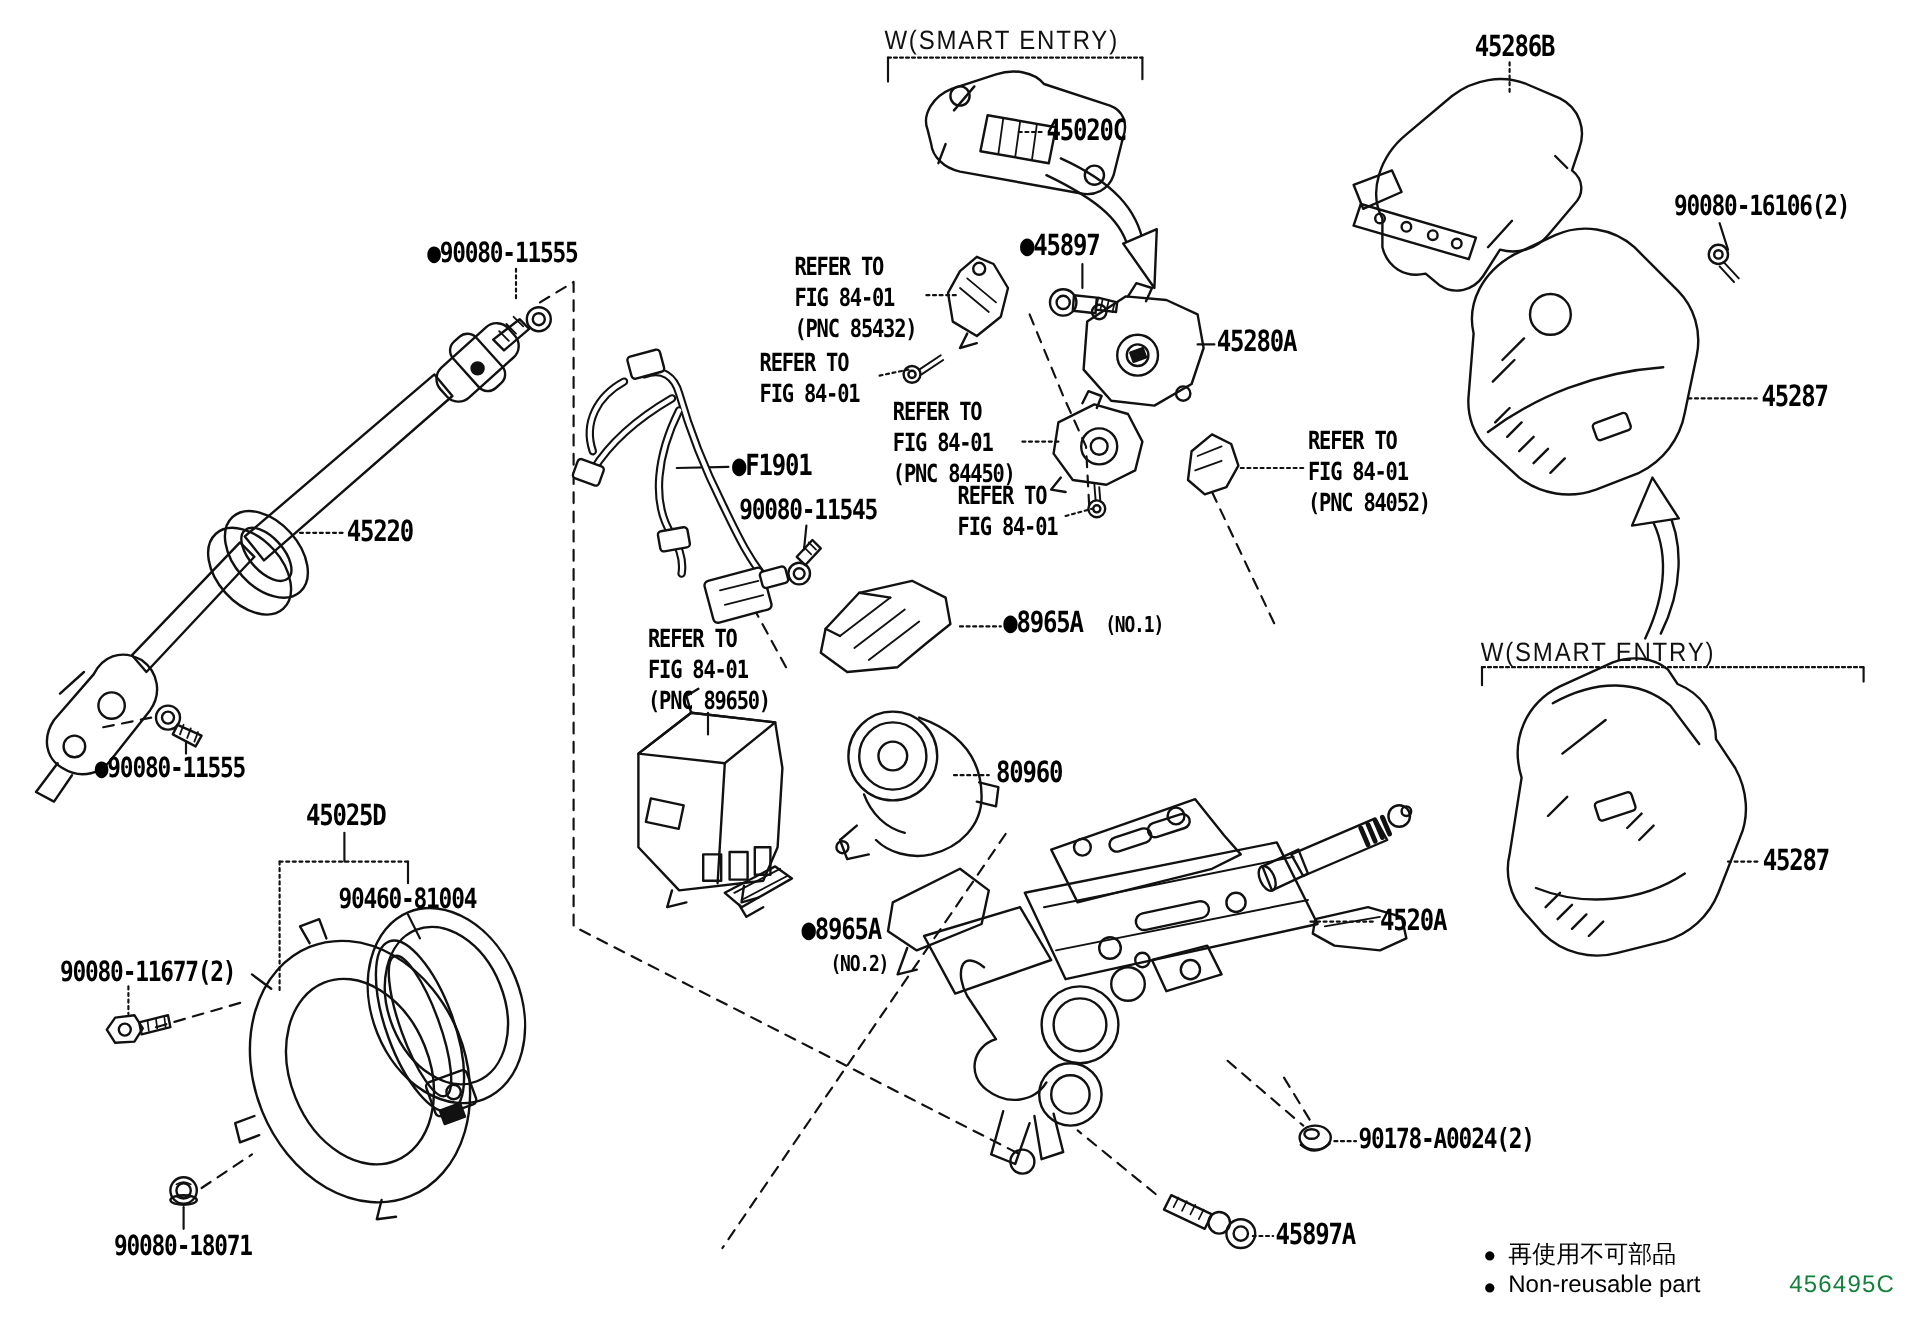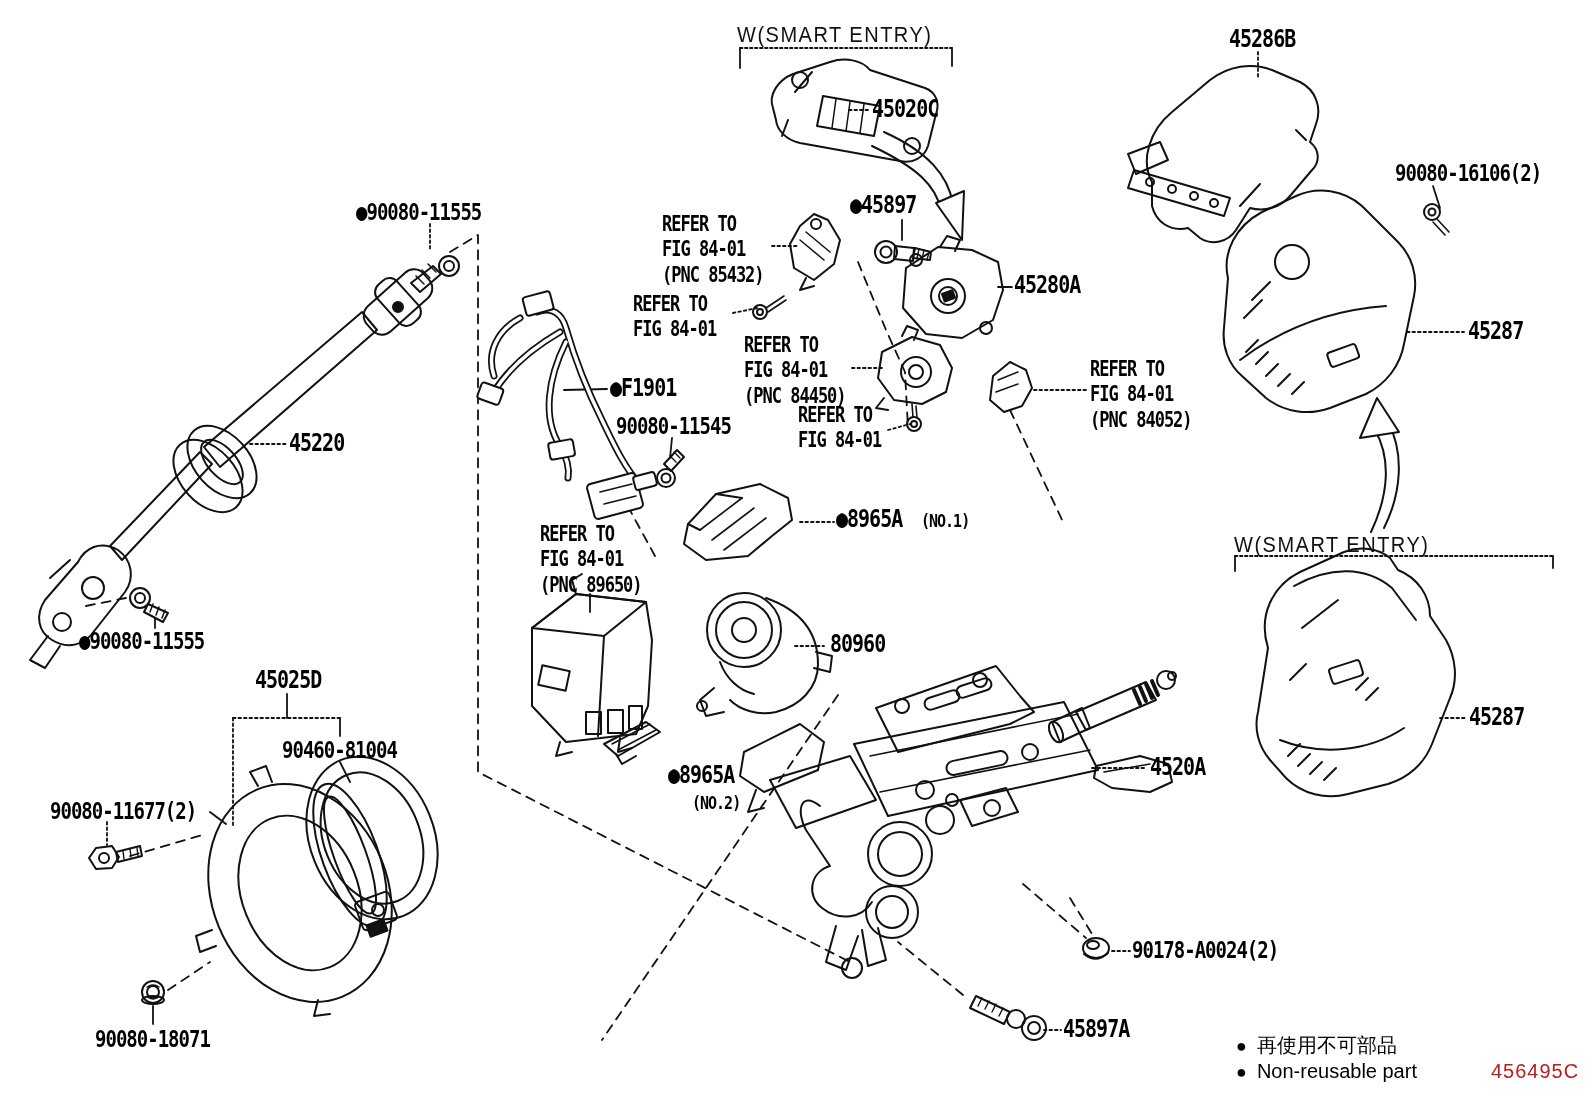--- a/index.html
+++ b/index.html
@@ -13,21 +13,21 @@
   .sz-md{font-size:19px;}
   .sz-sm{font-size:17px;line-height:21px;}
   .sz-xs{font-size:15px;font-weight:bold;}
   .we{position:absolute;font-family:"Liberation Sans","DejaVu Sans",sans-serif;
       font-size:20px;letter-spacing:1.5px;color:#111;transform:scaleY(1.1);
       transform-origin:top left;}
   .legend-row{position:absolute;display:flex;align-items:center;gap:10px;
       font-family:"Liberation Sans","DejaVu Sans",sans-serif;font-size:20px;color:#000;}
   .legend-bullet{font-size:18px;line-height:1;}
   .diagram-code{position:absolute;font-family:"Liberation Sans","DejaVu Sans",sans-serif;
-      font-size:20px;letter-spacing:1px;color:#b91c1c;}
+      font-size:20px;letter-spacing:1px;color:#15803d;}
 </style>
 </head>
 <body>
 
 <div id="stage">
 
 <svg id="art" width="1592" height="1099" viewBox="0 0 1592 1099" stroke="#111" fill="none" stroke-width="2" stroke-linecap="round" stroke-linejoin="round">
 
   <g stroke-dasharray="9,7" stroke-width="1.8">
     <path d="M450,252 L478,235 L478,772 L850,962"></path>

